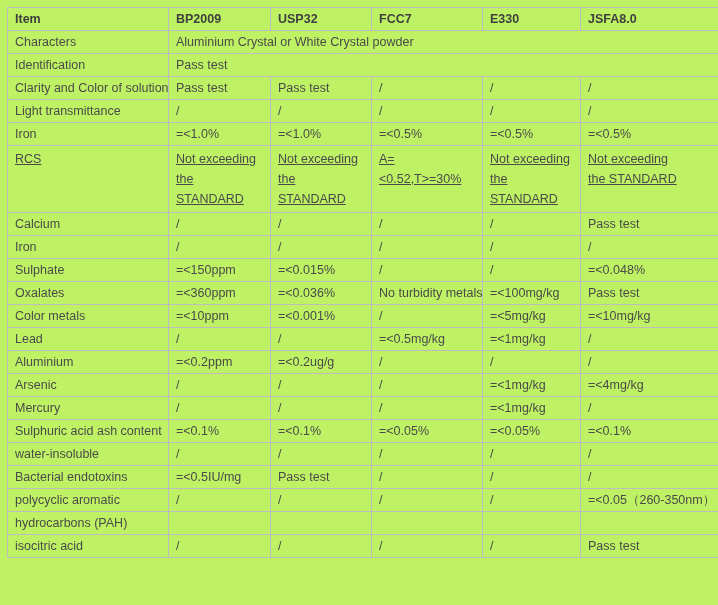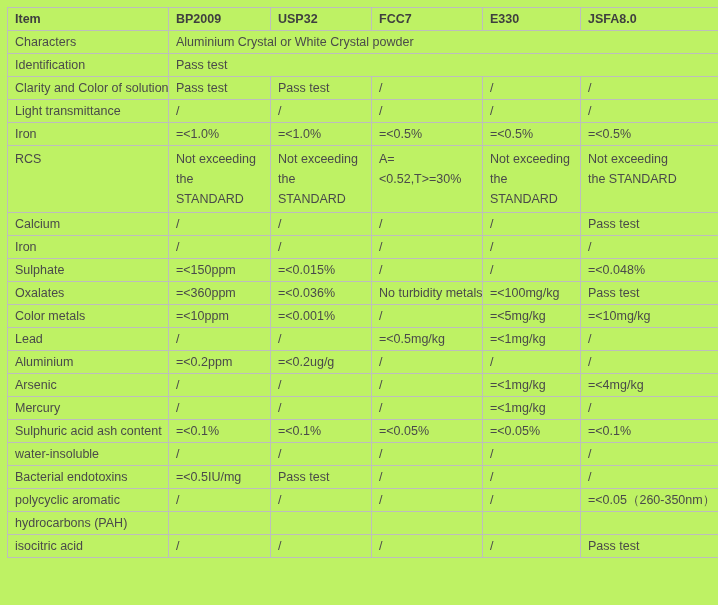--- a/index.html
+++ b/index.html
@@ -34,20 +34,21 @@
     font-weight: normal;
   }
   .spec-table th {
     font-weight: bold;
     color: #3f3f3f;
   }
   .spec-table tr.tall td {
     line-height: 20px;
     height: 40px;
     white-space: pre-line;
+    text-decoration: underline;
   }
 </style>
 </head>
 <body>
 
 <div class="page">
   <table class="spec-table">
     <colgroup>
         <col style="width: 161px;">
         <col style="width: 102px;">

